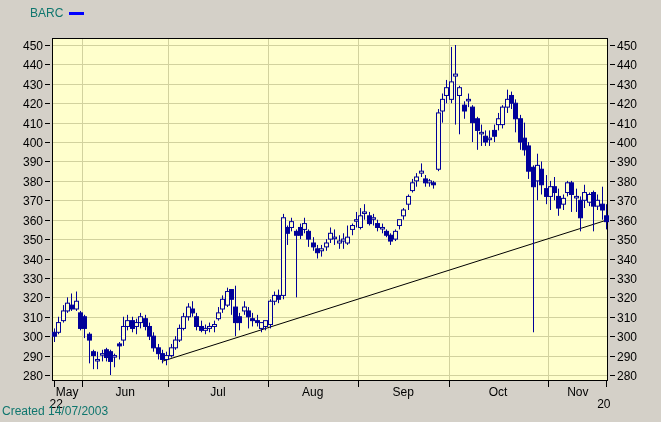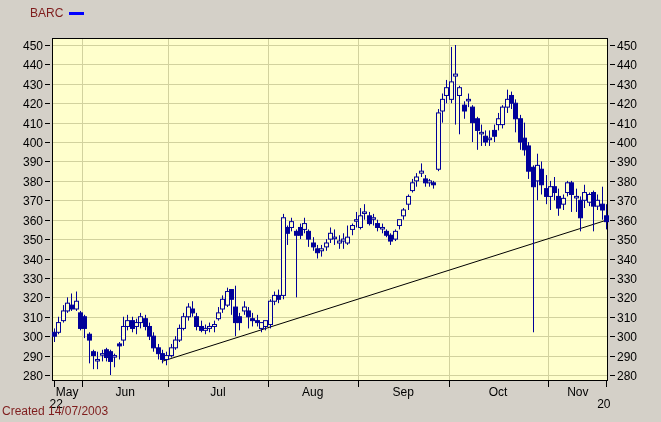--- a/index.html
+++ b/index.html
@@ -1,19 +1,19 @@
 <!DOCTYPE html>
 <html><head>
 <meta charset="utf-8">
 <style>
   html,body{margin:0;padding:0;}
   .screen{
     position:relative; width:661px; height:422px;
     background:#d4d0c8; overflow:hidden;
-    font-family:"Liberation Sans", sans-serif; color:#7f1d1d;
+    font-family:"Liberation Sans", sans-serif; color:#0f766e;
   }
   .legend{position:absolute; left:30px; top:5px; height:16px; display:flex; align-items:center; font-size:12px;}
   .legend .swatch{display:inline-block; width:15px; height:3px; background:#0000ff; margin-left:6px;}
   .chart-svg{position:absolute; left:0; top:0;}
   .created{position:absolute; left:2px; top:404px; font-size:12px;}
   .copyright{position:absolute; right:4px; top:404px; font-size:12px;}
 </style>
 </head>
 <body>
 

